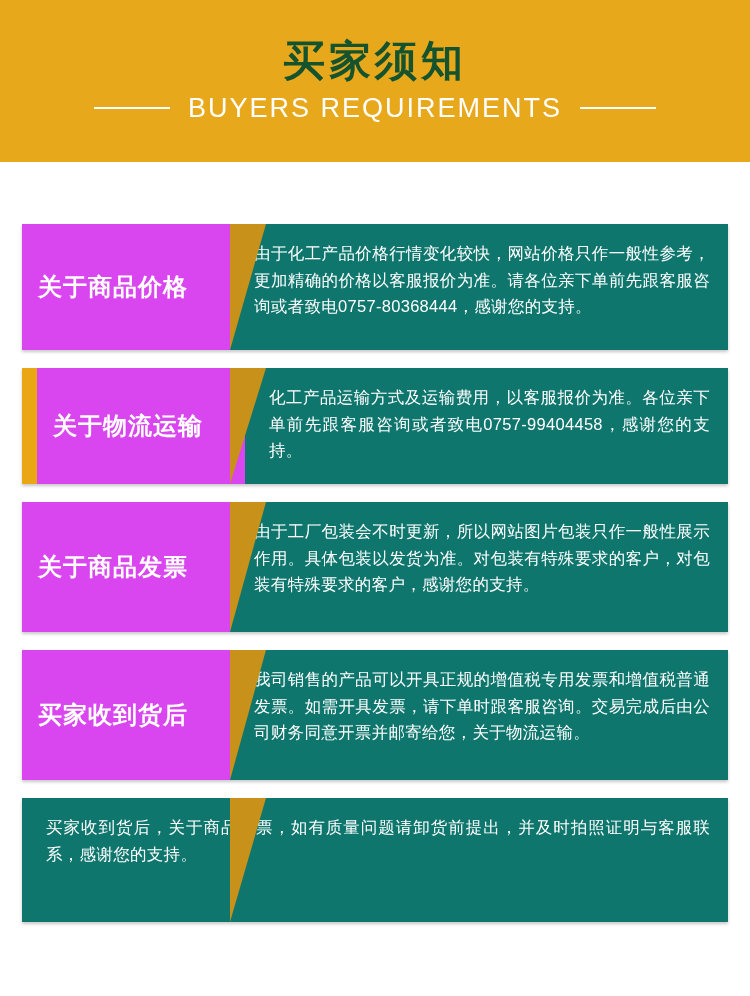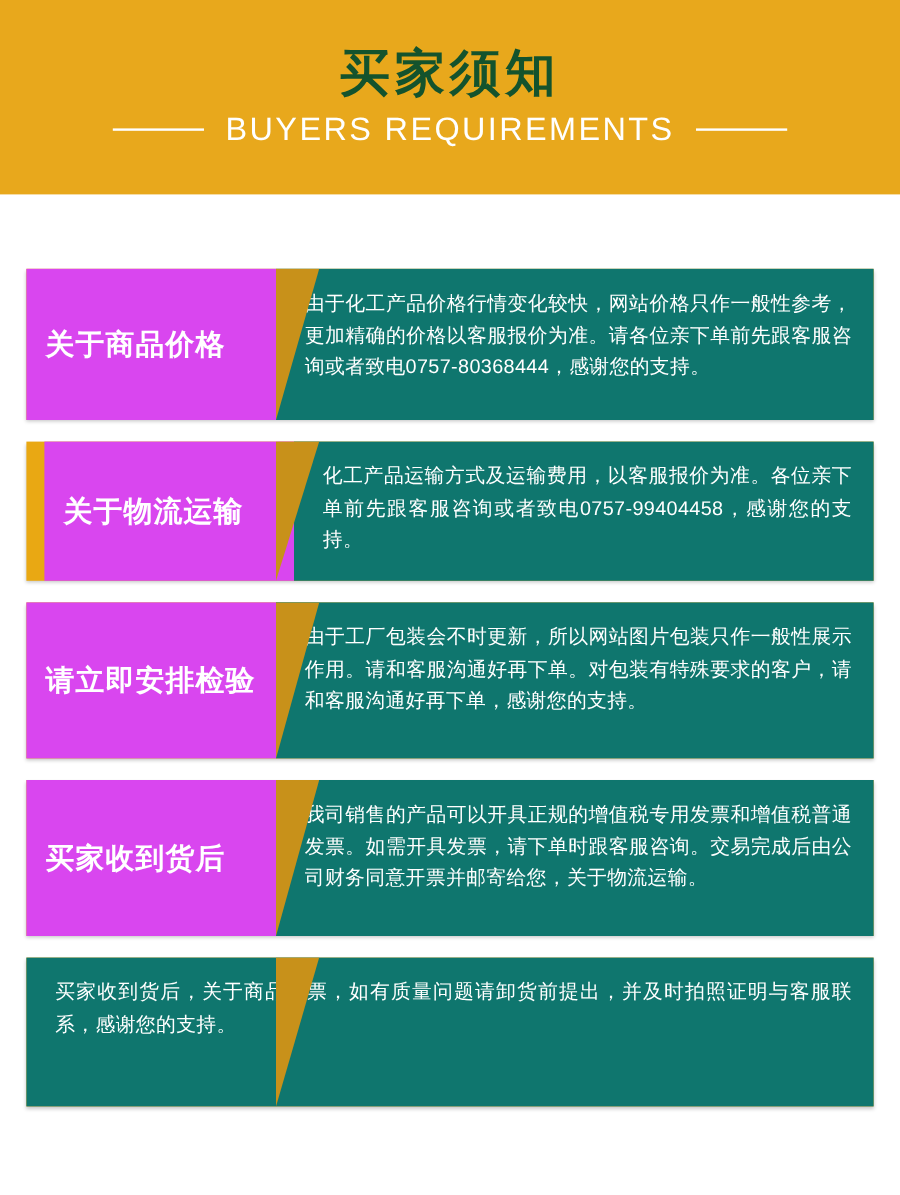--- a/index.html
+++ b/index.html
@@ -169,27 +169,27 @@
       <svg class="cut" viewBox="0 0 36 116" preserveAspectRatio="none">
         <polygon points="0,0 36,0 0,116" fill="#c8911a"></polygon>
       </svg>
       <div class="row-body">
         <p>化工产品运输方式及运输费用，以客服报价为准。各位亲下单前先跟客服咨询或者致电0757-99404458，感谢您的支持。</p>
       </div>
     </div>
 
     <div class="row r3">
       <div class="row-label">
-        <span class="label-text">请立即安排检验</span>
+        <span class="label-text">关于商品发票</span>
       </div>
       <svg class="cut" viewBox="0 0 36 130" preserveAspectRatio="none">
         <polygon points="0,0 36,0 0,130" fill="#c8911a"></polygon>
       </svg>
       <div class="row-body">
-        <p>由于工厂包装会不时更新，所以网站图片包装只作一般性展示作用。请和客服沟通好再下单。对包装有特殊要求的客户，请和客服沟通好再下单，感谢您的支持。</p>
+        <p>由于工厂包装会不时更新，所以网站图片包装只作一般性展示作用。具体包装以发货为准。对包装有特殊要求的客户，对包装有特殊要求的客户，感谢您的支持。</p>
       </div>
     </div>
 
     <div class="row r4">
       <div class="row-label">
         <span class="label-text">买家收到货后</span>
       </div>
       <svg class="cut" viewBox="0 0 36 130" preserveAspectRatio="none">
         <polygon points="0,0 36,0 0,130" fill="#c8911a"></polygon>
       </svg>

